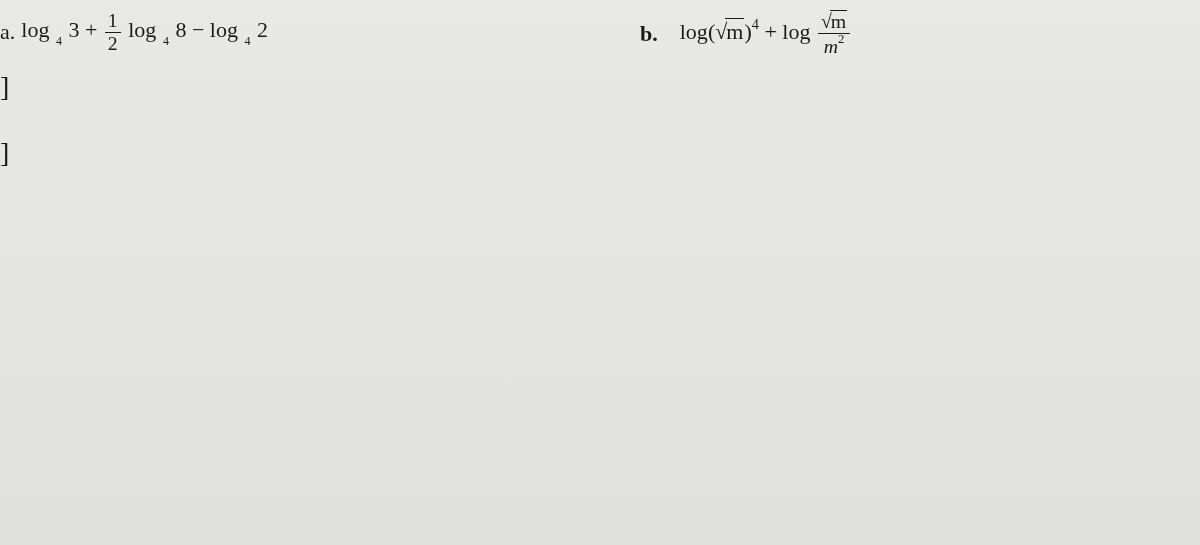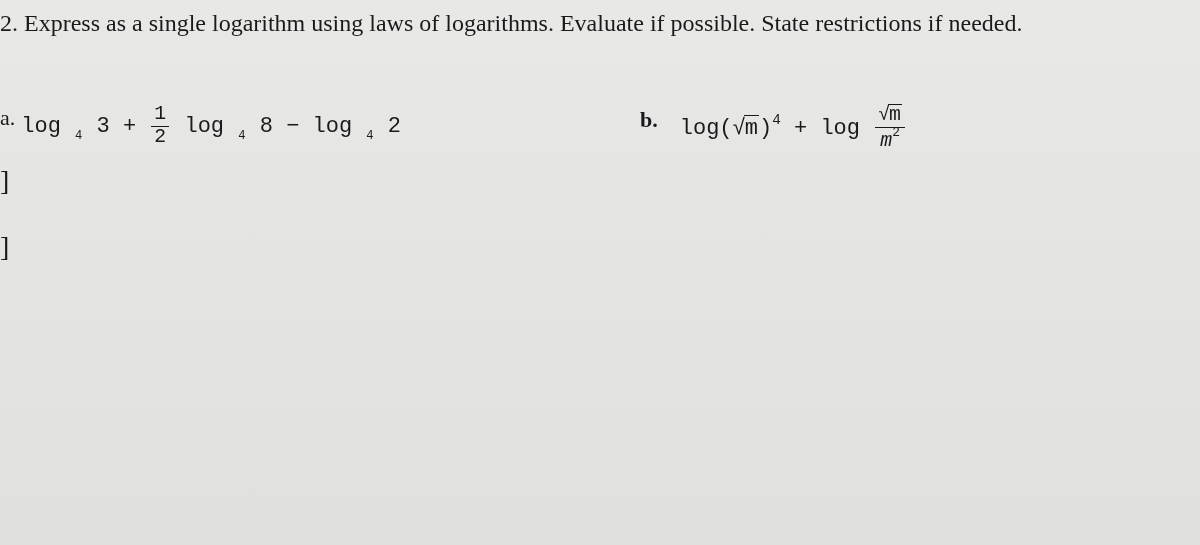--- a/index.html
+++ b/index.html
@@ -35,26 +35,25 @@
     }
     .part-b {
       flex: 1;
     }
     .part-label {
       font-size: 22px;
       display: inline-block;
       vertical-align: middle;
     }
     .math {
-      font-family: Liberation Mono, monospace;
+      font-family: Liberation Serif, serif;
       font-size: 22px;
       display: inline-block;
       vertical-align: middle;
       white-space: nowrap;
-      margin-top: 17px;
     }
     .sub {
       font-size: 0.55em;
       vertical-align: sub;
       position: relative;
       top: 0.15em;
       margin-left: 1px;
       margin-right: 1px;
     }
     .sup {
@@ -108,24 +107,20 @@
     }
     .part-a-content {
       display: flex;
       align-items: center;
     }
   </style>
 </head>
 <body>
 
 <div class="container">
-  <div class="question-line">
-    <span class="question-number">2.</span>
-    <span>Express as a single logarithm using laws of logarithms.  Evaluate if possible. State restrictions if needed.</span>
-  </div>
 
   <div class="parts-row">
 
     <div class="part-a">
       <div class="part-a-content">
         <span class="part-label">a.</span>
         <span style="width:6px;display:inline-block"></span>
         <span class="math">
           <span>log</span>
           <span class="sub">4</span>

